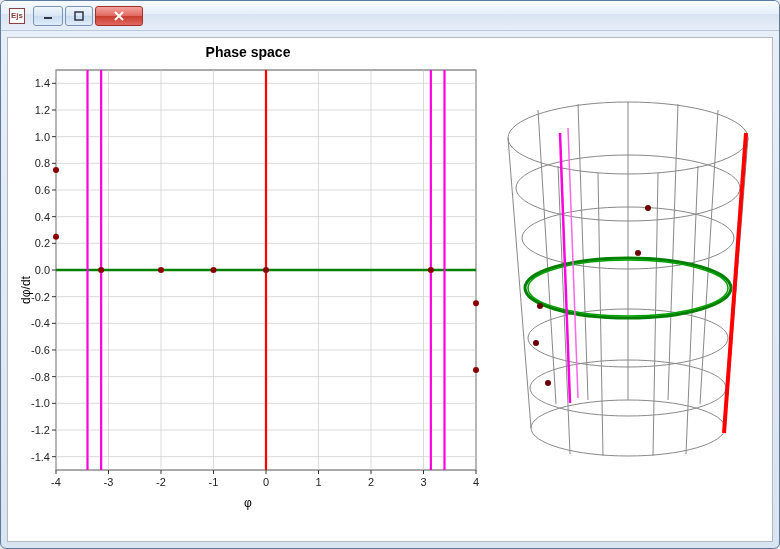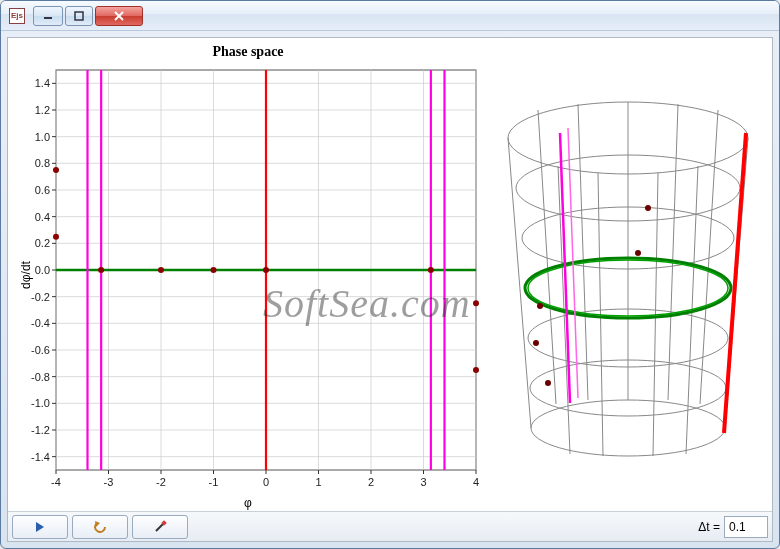--- a/index.html
+++ b/index.html
@@ -71,21 +71,20 @@
   }
   .phase-panel {
     width: 480px;
     position: relative;
   }
   .chart-title {
     text-align: center;
     font-weight: bold;
     font-size: 14px;
     padding: 6px 0 4px;
-    font-family: Liberation Serif, serif;
   }
   .chart-svg { display: block; }
   .three-d-panel {
     flex: 1;
     position: relative;
   }
 
   .watermark {
     position: absolute;
     left: 255px; top: 242px;
@@ -294,39 +293,16 @@
 
             <circle cx="20" cy="-80" r="3" fill="#6b0000"></circle>
             <circle cx="10" cy="-35" r="3" fill="#6b0000"></circle>
             <circle cx="-88" cy="18" r="3" fill="#6b0000"></circle>
             <circle cx="-92" cy="55" r="3" fill="#6b0000"></circle>
             <circle cx="-80" cy="95" r="3" fill="#6b0000"></circle>
           </g>
         </svg>
       </div>
 
-      <div class="watermark">SoftSea.com</div>
     </div>
 
-    <div class="toolbar">
-      <div class="tb-btn">
-        <svg width="10" height="12">
-            <polygon points="1,1 9,6 1,11" fill="#2a5fb0"></polygon>
-          </svg>
-      </div>
-      <div class="tb-btn">
-        <svg width="16" height="12">
-          <path d="M13 6 A5 5 0 1 1 5 2" fill="none" stroke="#c08020" stroke-width="2"></path>
-          <polygon points="3,0 8,2 4,6" fill="#c08020"></polygon>
-        </svg>
-      </div>
-      <div class="tb-btn">
-        <svg width="14" height="14">
-          <line x1="3" y1="11" x2="10" y2="4" stroke="#333" stroke-width="2"></line>
-          <rect x="9" y="1" width="4" height="4" fill="#d04040" transform="rotate(45 11 3)"></rect>
-        </svg>
-      </div>
-      <div class="tb-spacer"></div>
-      <div class="dt-label">Δt =</div>
-      <div class="dt-field">0.1</div>
-    </div>
   </div>
 </div>
 
 </body></html>

